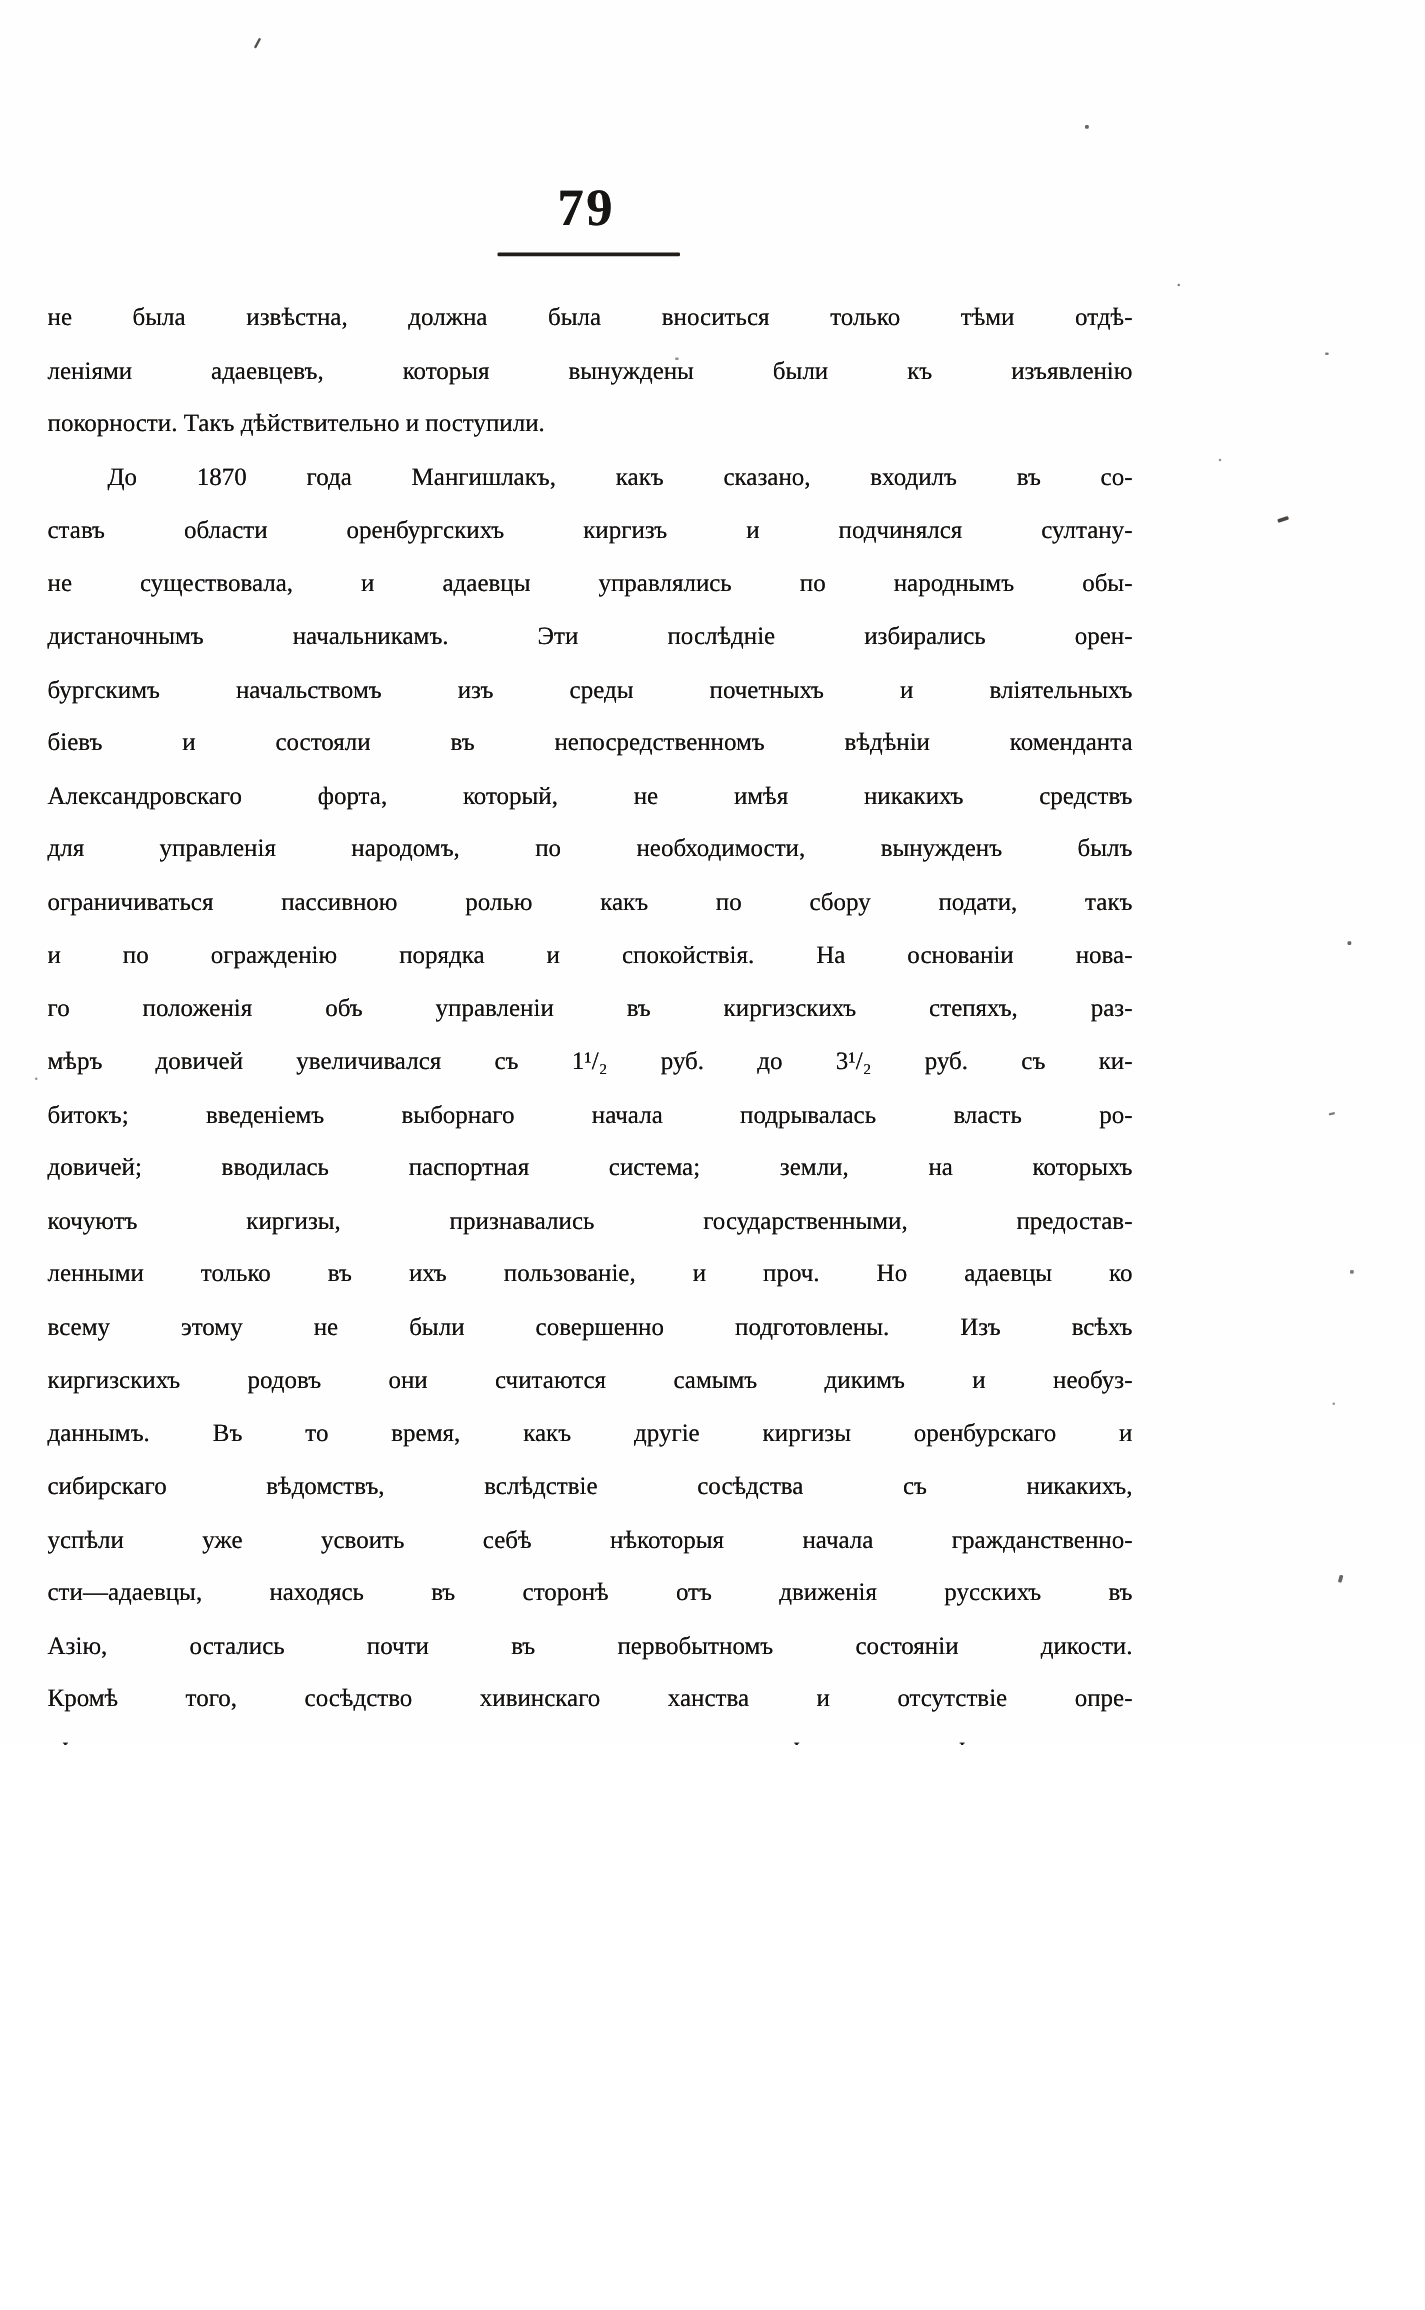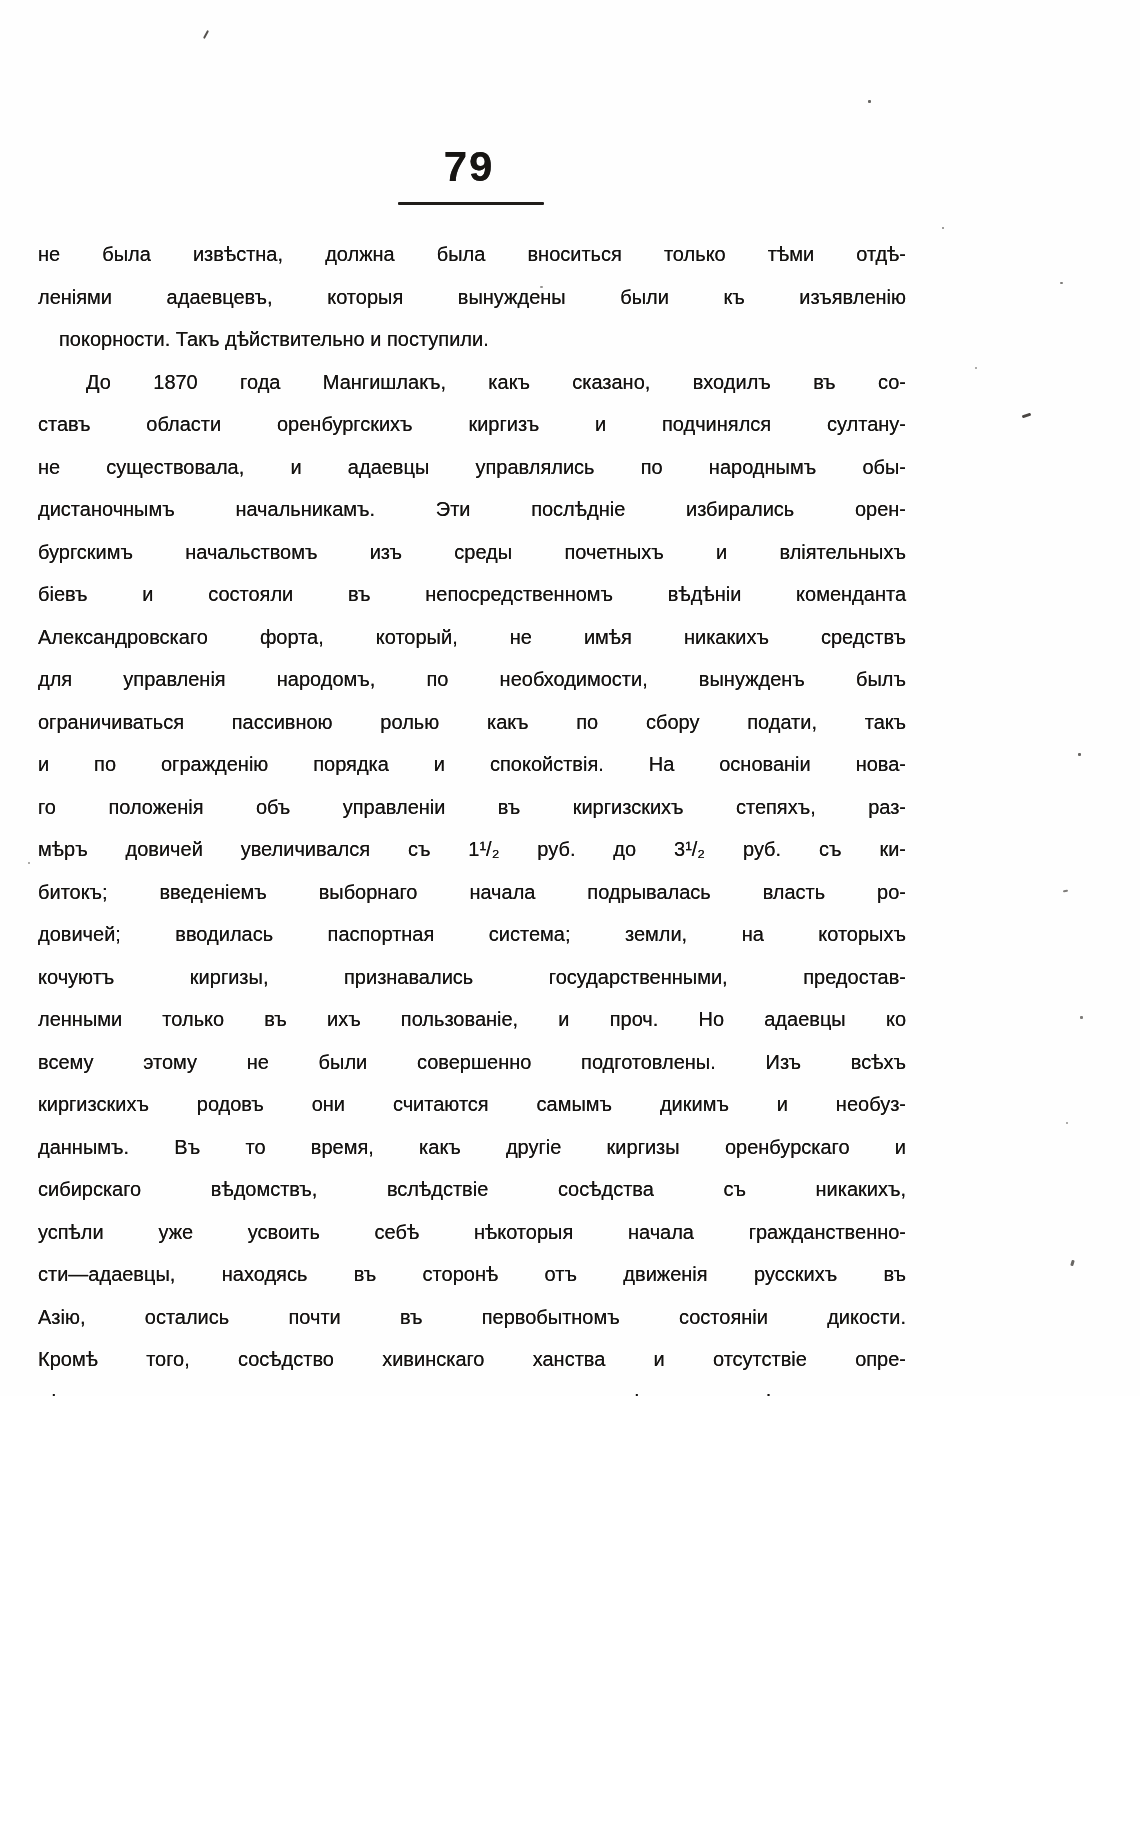--- a/index.html
+++ b/index.html
@@ -6,21 +6,21 @@
     margin: 0;
     padding: 0;
     background: #ffffff;
   }
   .page {
     position: relative;
     width: 1140px;
     height: 1396px;
     background: #fefefe;
     overflow: hidden;
-    font-family: Liberation Sans, sans-serif;
+    font-family: Liberation Serif, serif;
     color: #141210;
   }
   .page-number {
     position: absolute;
     left: 38px;
     top: 146px;
     width: 862px;
     text-align: center;
     font-size: 42px;
     font-weight: 700;
@@ -53,21 +53,20 @@
     text-align-last: justify;
     text-shadow: 0 0 0.45px rgba(20,18,16,0.85);
     overflow: visible;
   }
   .text-line.indent {
     text-indent: 48px;
   }
   .text-line.para-end {
     text-align: left;
     text-align-last: left;
-    margin-left: 21px;
   }
   
   .speck {
     position: absolute;
     background: #2a2622;
     border-radius: 1px;
   }
 </style>
 </head>
 <body>

